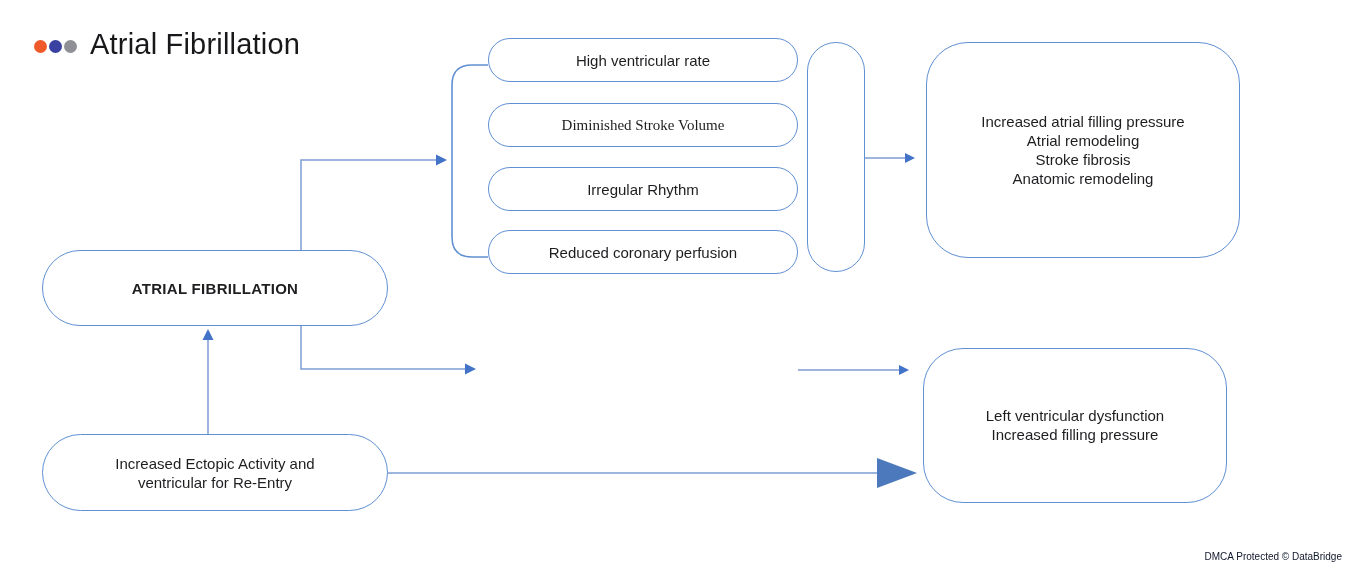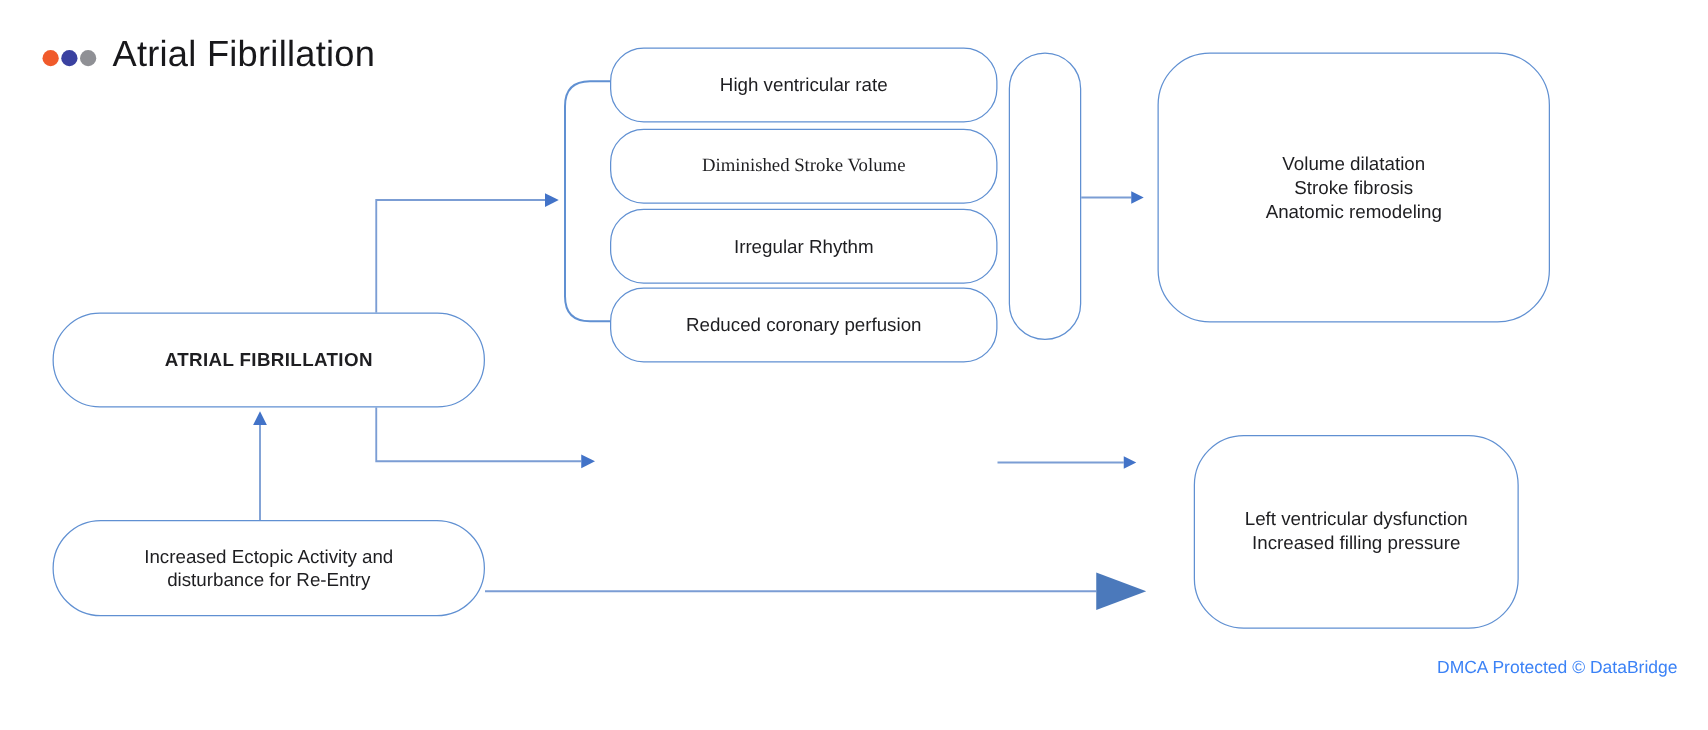--- a/index.html
+++ b/index.html
@@ -32,35 +32,35 @@
   .node {
     position: absolute; z-index: 2;
     background: #ffffff;
     border: 1.6px solid #6090D2;
     display: flex; flex-direction: column;
     align-items: center; justify-content: center;
     text-align: center; font-size: 15px; line-height: 19px;
   }
   .node-root { left: 42px; top: 250px; width: 346px; height: 76px; border-radius: 38px;
                font-weight: bold; letter-spacing: 0.3px; }
-  .node-ectopic { left: 42px; top: 416px; width: 346px; height: 77px; border-radius: 39px; }
-  .symptom { left: 488px; width: 310px; height: 60px; border-radius: 27px; text-align: center; }
+  .node-ectopic { left: 42px; top: 434px; width: 346px; height: 77px; border-radius: 39px; }
+  .symptom { left: 488px; width: 310px; height: 44px; border-radius: 27px; text-align: center; }
   .symptom-1 { top: 38px; }
   .symptom-2 { top: 103px; font-family: Liberation Serif, serif; }
   .symptom-3 { top: 167px; }
   .symptom-4 { top: 230px; }
   .node-contractility { left: 485px; top: 332px; width: 313px; height: 76px; border-radius: 38px; }
   .capsule { position: absolute; z-index: 2; left: 807px; top: 42px; width: 58px; height: 230px;
              border: 1.6px solid #6090D2; border-radius: 29px; background: #ffffff; }
   .node-atrial { left: 926px; top: 42px; width: 314px; height: 216px; border-radius: 42px; }
-  .node-ventricular { left: 923px; top: 348px; width: 260px; height: 155px; border-radius: 40px; line-height: 18.5px; margin-left: 32px; }
+  .node-ventricular { left: 923px; top: 348px; width: 304px; height: 155px; border-radius: 40px; line-height: 18.5px; }
 
   .footer {
-    position: absolute; right: 24px; top: 525px;
-    font-size: 14px; color: #3b82f6; z-index: 2;
+    position: absolute; right: 24px; top: 551px;
+    font-size: 10px; color: #0f172a; z-index: 2;
   }
 </style>
 </head>
 <body>
 
 <div class="canvas">
 
   <div class="brand">
     <div class="dots">
       <span class="dot dot-orange"></span>
@@ -92,40 +92,41 @@
     <path class="cline" d="M388,473 L877,473"></path>
     <polygon class="bighead" points="877,458 917,473 877,488"></polygon>
   </svg>
 
   <div class="node node-root">
     <div>ATRIAL FIBRILLATION</div>
   </div>
 
   <div class="node node-ectopic">
     <div>Increased Ectopic Activity and</div>
-    <div>disturbance for Re-Entry</div>
+    <div>ventricular for Re-Entry</div>
   </div>
 
   <div class="node symptom symptom-1">
     <div>High ventricular rate</div>
   </div>
   <div class="node symptom symptom-2">
     <div>Diminished Stroke Volume</div>
   </div>
   <div class="node symptom symptom-4">
     <div>Reduced coronary perfusion</div>
   </div>
   <div class="node symptom symptom-3">
     <div>Irregular Rhythm</div>
   </div>
 
   <div class="capsule"></div>
 
   <div class="node node-atrial">
-    <div>Volume dilatation</div>
+    <div>Increased atrial filling pressure</div>
+    <div>Atrial remodeling</div>
     <div>Stroke fibrosis</div>
     <div>Anatomic remodeling</div>
   </div>
 
 
   <div class="node node-ventricular">
     <div>Left ventricular dysfunction</div>
     <div>Increased filling pressure</div>
   </div>
 

